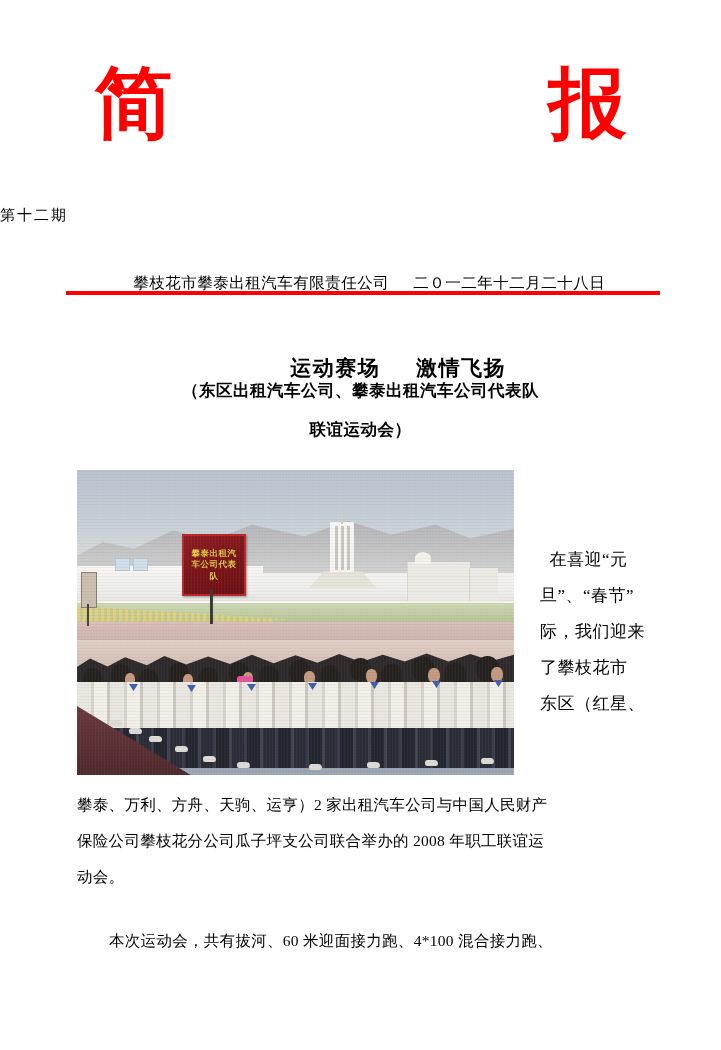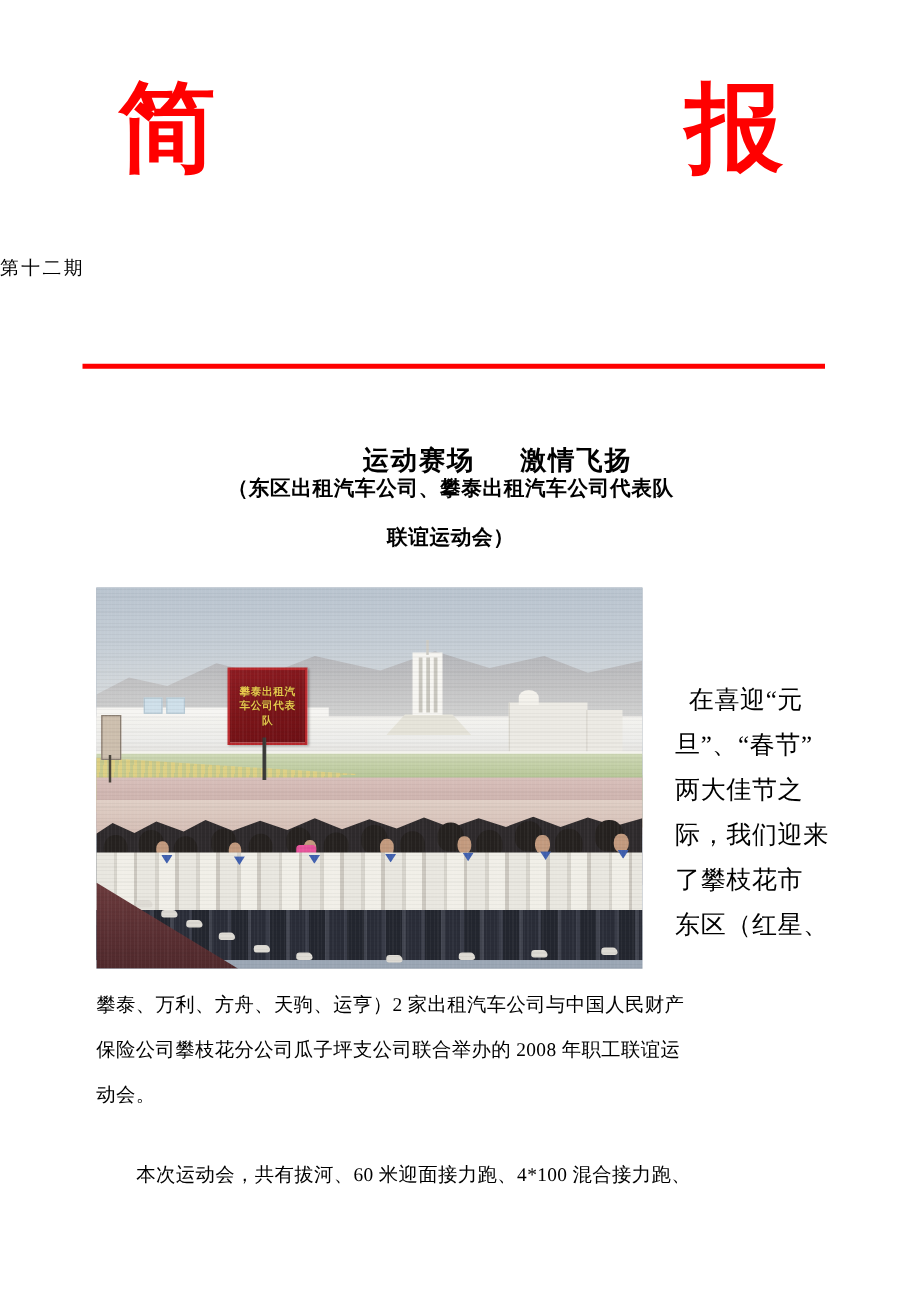--- a/index.html
+++ b/index.html
@@ -296,21 +296,21 @@
     position:absolute; left:160px; top:206px; width:16px; height:14px;
     background:#e8549b; border-radius:3px;
   }
 
   
   .body-col-right {
     position: absolute;
     left: 540px;
     top: 542px;
     width: 134px;
-    font-size: 20px;
+    font-size: 17px;
     line-height: 36px;
     letter-spacing: 0.5px;
   }
   .body-col-right .ln { white-space: pre; }
 
   .body-below {
     position: absolute;
     left: 77px;
     top: 787px;
     width: 580px;
@@ -324,20 +324,23 @@
 </style>
 </head>
 <body>
 
 <div class="page">
 
   <div class="masthead-title">简     报</div>
 
   <div class="issue-line">第十二期</div>
 
+  <div class="org-date-row">
+    <span>攀枝花市攀泰出租汽车有限责任公司</span><span class="gap"></span><span>二０一二年十二月二十八日</span>
+  </div>
 
   <div class="red-rule"></div>
 
   <div class="headline">
     <span>运动赛场</span><span class="gap"></span><span>激情飞扬</span>
   </div>
 
   <div class="subheadline">
     <div>（东区出租汽车公司、攀泰出租汽车公司代表队</div>
     <div>联谊运动会）</div>
@@ -429,21 +432,20 @@
       <div class="ph-shoe" style="left:348px; top:290px;"></div>
       <div class="ph-shoe" style="left:404px; top:288px;"></div>
 
       <div class="ph-noise"></div>
     </div>
   </div>
 
   <div class="body-col-right">
     <div class="ln">  在喜迎“元</div>
     <div class="ln">旦”、“春节”</div>
-    <div class="ln">两大佳节之</div>
     <div class="ln">际，我们迎来</div>
     <div class="ln">了攀枝花市</div>
     <div class="ln">东区（红星、</div>
   </div>
 
   <div class="body-below">
     <div class="ln">攀泰、万利、方舟、天驹、运亨）2 家出租汽车公司与中国人民财产</div>
     <div class="ln">保险公司攀枝花分公司瓜子坪支公司联合举办的 2008 年职工联谊运</div>
     <div class="ln">动会。</div>
     <div class="ln para2"><span class="indent2"></span><span>本次运动会，共有拔河、60 米迎面接力跑、4*100 混合接力跑、</span></div>

